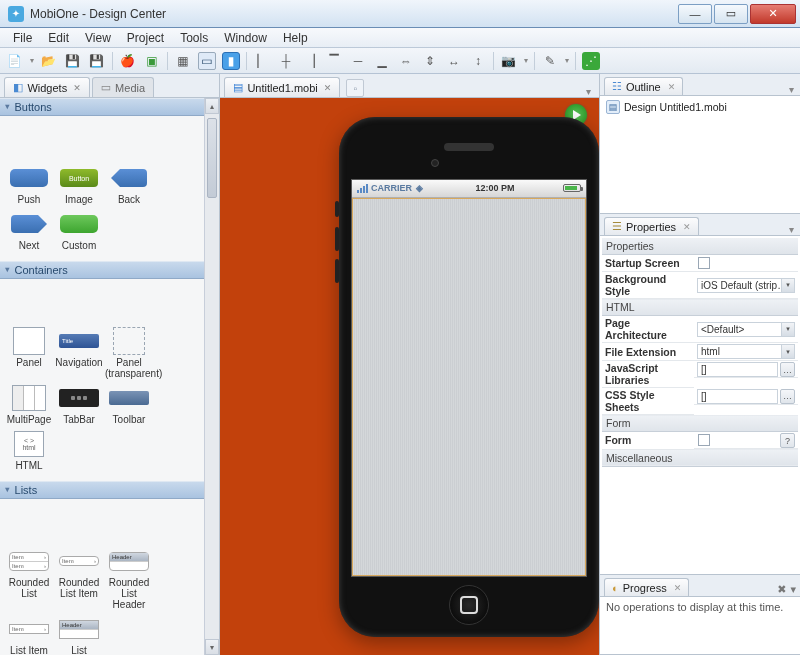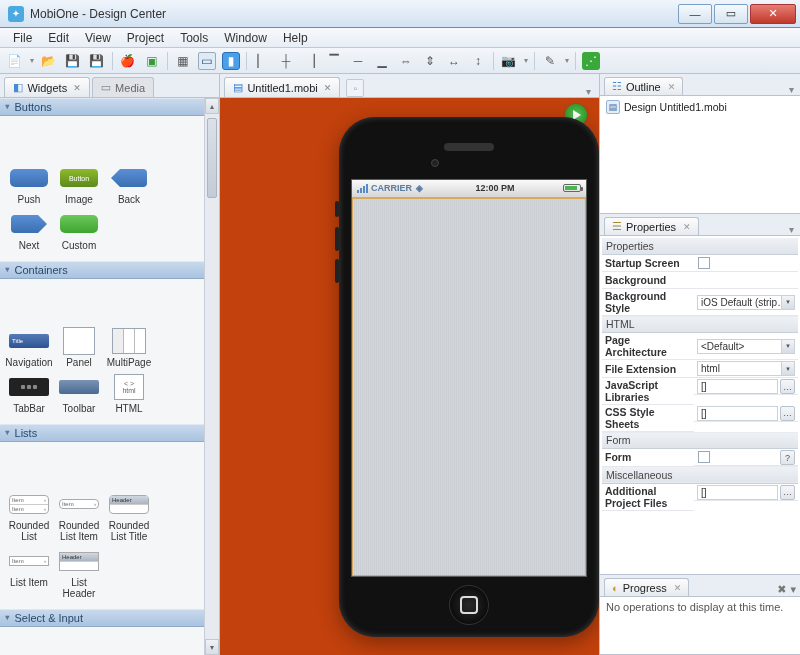--- a/index.html
+++ b/index.html
@@ -233,29 +233,35 @@
                 <div class="thumb-green"></div>
               </div>
           <div class="lbl">Custom</div>
         </div>
       </div>
 
       <div class="cat-head">Containers</div>
       <div class="cat-body">
         <div class="palette-item">
           <div class="thumb">
+                <div class="thumb-box"></div>
+              </div>
+          <div class="lbl">Panel</div>
+        </div>
+        <div class="palette-item">
+          <div class="thumb">
                 <div class="thumb-nav">Title</div>
               </div>
           <div class="lbl">Navigation</div>
         </div>
         <div class="palette-item">
           <div class="thumb">
-                <div class="thumb-box"></div>
-              </div>
-          <div class="lbl">Panel</div>
+                <div class="thumb-box trans"></div>
+              </div>
+          <div class="lbl">Panel (transparent)</div>
         </div>
         <div class="palette-item">
           <div class="thumb">
                 <div class="thumb-multi">
                   <div></div>
                   <div></div>
                   <div></div>
                 </div>
               </div>
           <div class="lbl">MultiPage</div>
@@ -306,21 +312,21 @@
               </div>
           <div class="lbl">Rounded List Item</div>
         </div>
         <div class="palette-item">
           <div class="thumb">
                 <div class="thumb-list" style="border-radius:4px;">
                   <div class="row hd">Header</div>
                   <div class="row">&nbsp;</div>
                 </div>
               </div>
-          <div class="lbl">Rounded List Title</div>
+          <div class="lbl">Rounded List Header</div>
         </div>
         <div class="palette-item">
           <div class="thumb">
                 <div class="thumb-list">
                   <div class="row">Item<span>›</span></div>
                 </div>
               </div>
           <div class="lbl">List Item</div>
         </div>
         <div class="palette-item">
@@ -439,24 +445,20 @@
               <tr class="prop-sect">
                 <td colspan="2">Properties</td>
               </tr>
           <tr class="prop-row">
             <td>Startup Screen</td>
             <td>
                   <div class="prop-check"></div>
                 </td>
           </tr>
           <tr class="prop-row">
-            <td>Background</td>
-            <td></td>
-          </tr>
-          <tr class="prop-row">
             <td>Background Style</td>
             <td>
                   <div class="prop-val">
                     <span>iOS Default (strip…</span>
                     <span class="dd">▾</span>
                   </div>
                 </td>
           </tr>
           <tr class="prop-sect">
                 <td colspan="2">HTML</td>
@@ -504,29 +506,20 @@
             <td>Form</td>
             <td style="display:flex;">
                   <div class="prop-check"></div>
                   <div style="flex:1"></div>
                   <div class="prop-btn">?</div>
                 </td>
           </tr>
           <tr class="prop-sect">
                 <td colspan="2">Miscellaneous</td>
               </tr>
-          <tr class="prop-row">
-            <td>Additional Project Files</td>
-            <td style="display:flex;">
-                  <div class="prop-val" style="flex:1;">
-                    <span>[]</span>
-                  </div>
-                  <div class="prop-btn">…</div>
-                </td>
-          </tr>
         </tbody>
           </table>
       </div>
     </div>
 
     <div class="sub-panel progress">
       <div class="pn-tabs">
         <div class="pn-tab">
           <span style="color:#c99a3a;">◐</span>
           <span>Progress</span>

